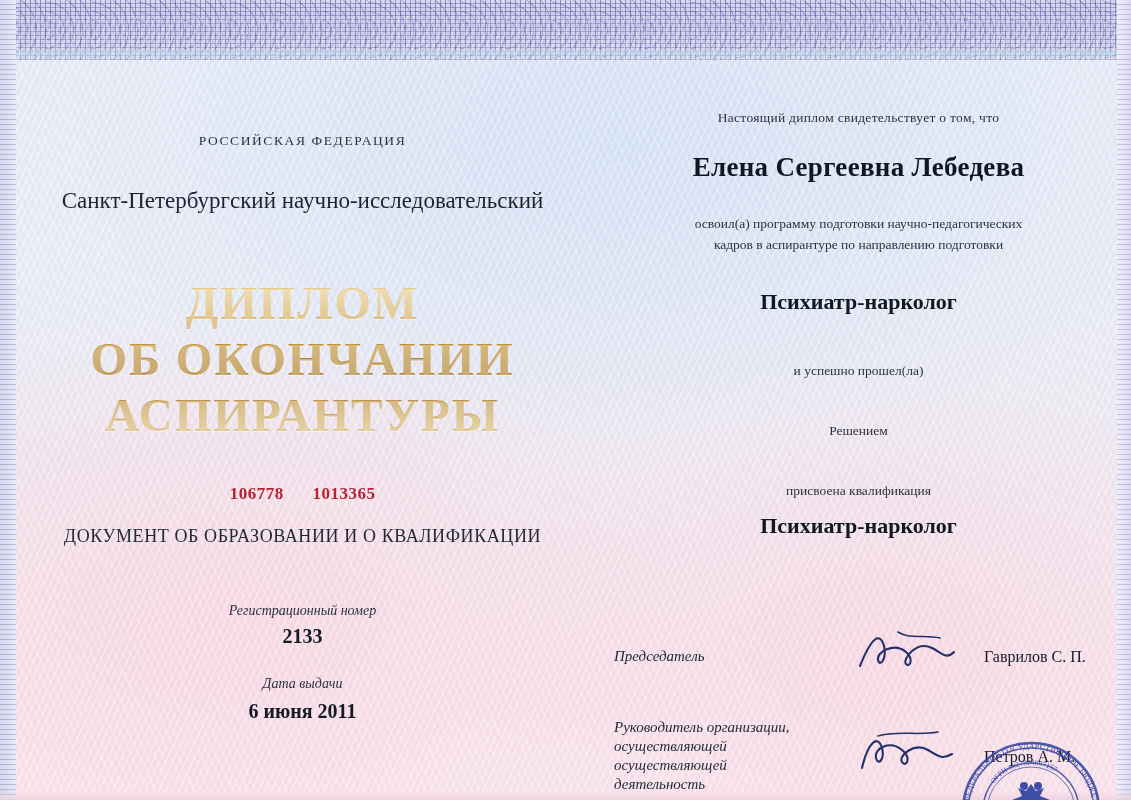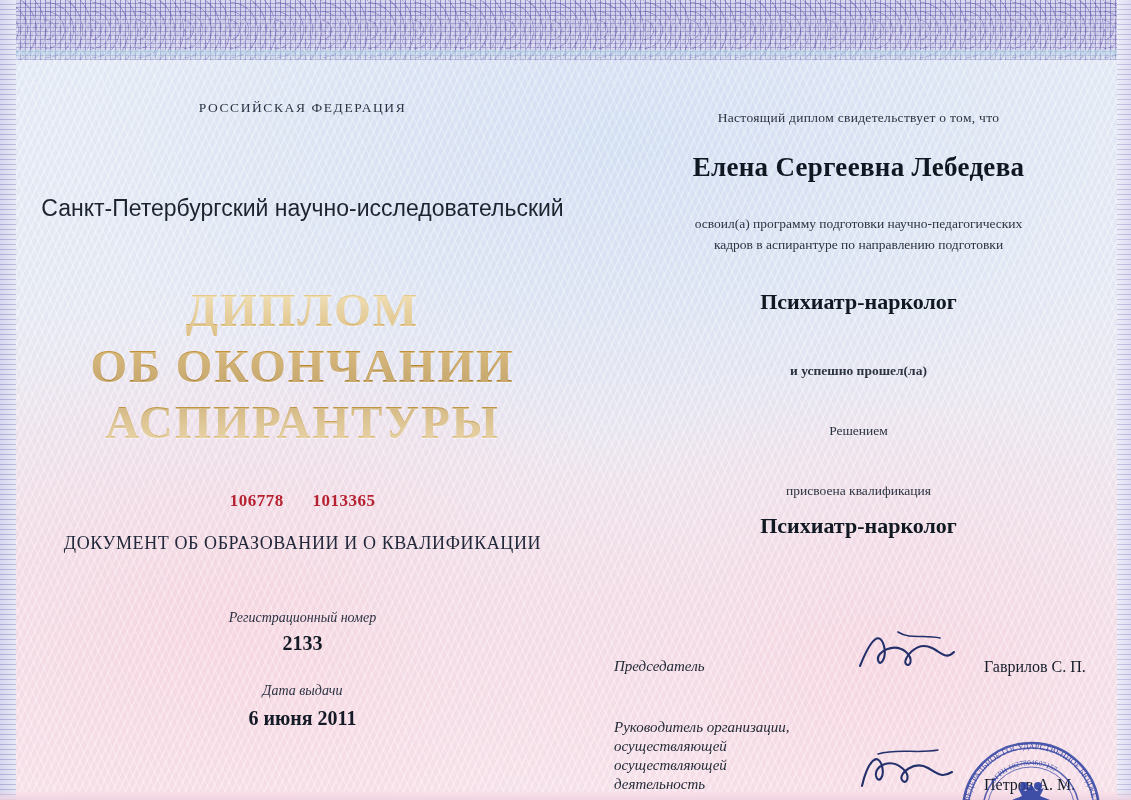--- a/index.html
+++ b/index.html
@@ -108,32 +108,32 @@
   
   .left-panel {
     position: absolute;
     left: 16px;
     top: 60px;
     width: 573px;
     height: 740px;
     text-align: center;
   }
   .federation {
-    margin-top: 40px;
+    margin-top: 73px;
     font-size: 13.5px;
     letter-spacing: 1.6px;
     color: #2b3443;
     font-family: "Liberation Serif", serif;
   }
   .institute {
-    margin-top: 76px;
+    margin-top: 36px;
     font-size: 23px;
     line-height: 32px;
     color: #1d2430;
-    font-family: Liberation Sans, sans-serif;
+    font-family: Liberation Serif, serif;
   }
   .institute div { white-space: nowrap; }
 
   .diploma-title {
     margin-top: 58px;
     font-family: "Liberation Serif", serif;
     font-weight: bold;
     letter-spacing: 2px;
     line-height: 56px;
     background: linear-gradient(180deg, #efd9a0 0%, #c99a3e 35%, #a97a23 60%, #e4c684 100%);
@@ -218,21 +218,20 @@
   .r-qual-1 {
     margin-top: 34px;
     font-size: 22px;
     font-weight: bold;
     color: #101821;
   }
   .r-passed {
     margin-top: 48px;
     font-size: 13.5px;
     color: #2b3340;
-    font-weight: bold;
   }
   .r-decision {
     margin-top: 44px;
     font-size: 13.5px;
     color: #2b3340;
   }
   .r-assigned {
     margin-top: 44px;
     font-size: 13.5px;
     color: #2b3340;
@@ -242,21 +241,21 @@
     font-size: 22px;
     font-weight: bold;
     color: #101821;
   }
 
   .sig-row {
     position: absolute;
     left: 14px;
     width: 500px;
     display: flex;
-    align-items: flex-end;
+    align-items: center;
     justify-content: space-between;
     text-align: left;
   }
   .sig-row-1 { top: 560px; }
   .sig-row-2 { top: 642px; }
 
   .sig-role {
     font-size: 15px;
     font-style: italic;
     color: #222a38;

